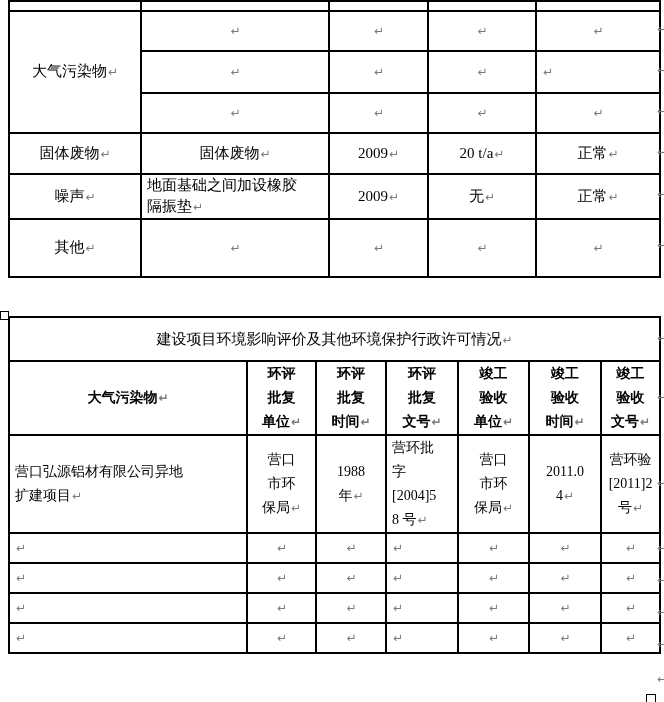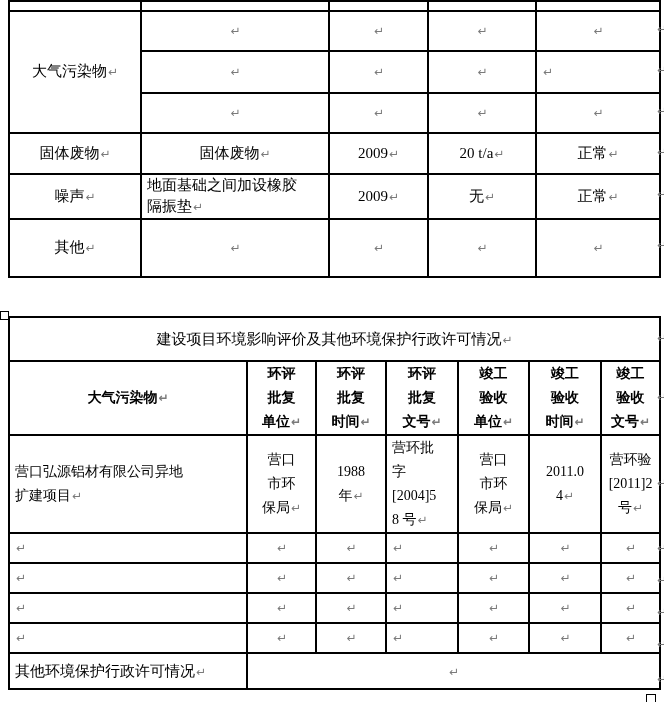--- a/index.html
+++ b/index.html
@@ -189,24 +189,20 @@
     </tr>
     <tr class="empty">
       <td class="left"><span class="pmark">↵</span></td>
       <td><span class="pmark">↵</span></td>
       <td><span class="pmark">↵</span></td>
       <td class="left"><span class="pmark">↵</span></td>
       <td><span class="pmark">↵</span></td>
       <td><span class="pmark">↵</span></td>
       <td><span class="pmark">↵</span></td>
     </tr>
-    <tr class="last">
-      <td class="left"><span class="txt">其他环境保护行政许可情况</span><span class="pmark">↵</span></td>
-      <td colspan="6"><span class="pmark">↵</span></td>
-    </tr>
   </tbody>
     </table>
 
   <span class="rowmark" style="top:22px">↵</span>
   <span class="rowmark" style="top:63px">↵</span>
   <span class="rowmark" style="top:104px">↵</span>
   <span class="rowmark" style="top:145px">↵</span>
   <span class="rowmark" style="top:187px">↵</span>
   <span class="rowmark" style="top:238px">↵</span>
   <span class="rowmark" style="top:331px">↵</span>

